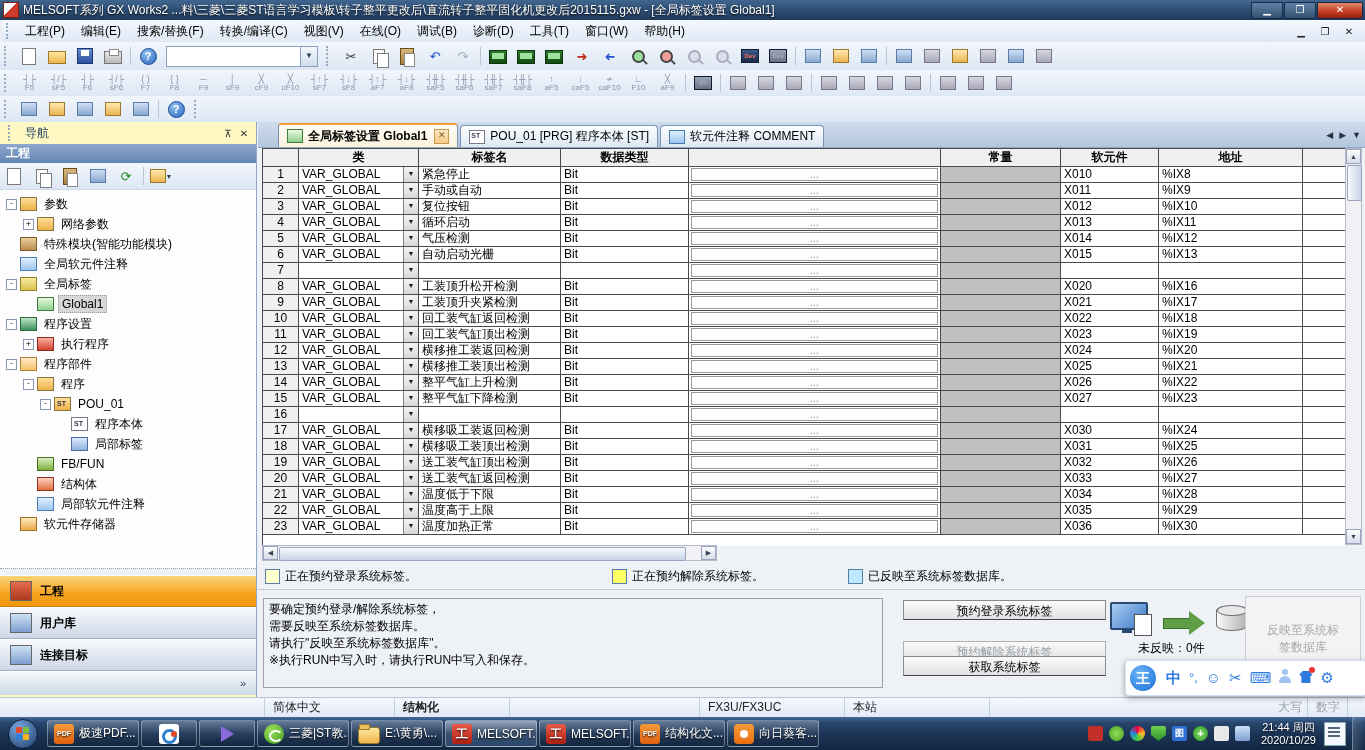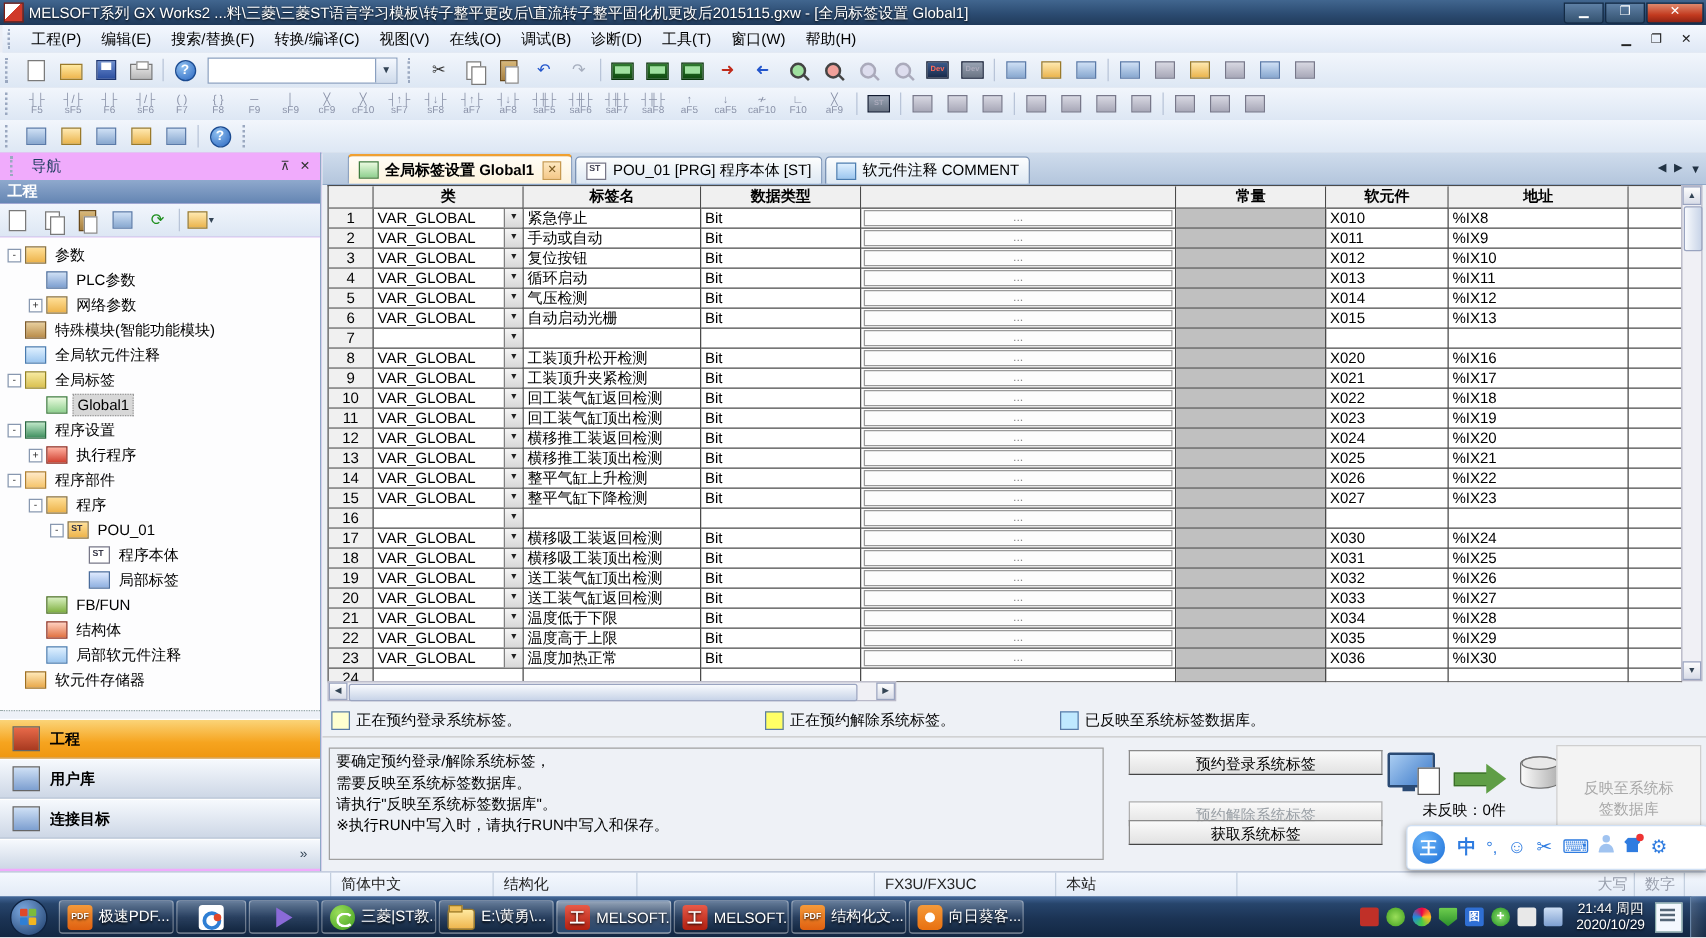--- a/index.html
+++ b/index.html
@@ -57,21 +57,21 @@
   .combo{width:150px;height:19px;background:#fff;border:1px solid #8aa0c0;margin:0 4px;display:flex}
   .combo .cval{flex:1}
   .combo .cdd{width:16px;background:linear-gradient(#f4f8fe,#d0dcEC);border-left:1px solid #8aa0c0;font-size:8px;line-height:17px;text-align:center;color:#345}
   .fkey{width:27px;height:23px;margin:0;display:flex;flex-direction:column;align-items:center;justify-content:center;border:1px solid transparent;flex:none}
   .fkey .g{font-size:9px;line-height:8px;color:#8a92a8}
   .fkey .l{font-size:8px;line-height:9px;color:#8a92a8}
   .sep{width:1px;height:18px;background:#b8c4d8;margin:0 3px;flex:none}
   
   .main{position:absolute;left:0;top:122px;width:100%;height:575px;}
   
-  .nav{position:absolute;left:0;top:0;width:256px;height:575px;background:#f0abfc;border-right:1px solid #8fa8c8;}
+  .nav{position:absolute;left:0;top:0;width:256px;height:575px;background:#fef9c3;border-right:1px solid #8fa8c8;}
   .navhdr{height:22px;display:flex;align-items:center;padding:0 4px;color:#1e3c5f;}
   .navhdr .t{flex:1;margin-left:6px}
   .navhdr .hbtn{width:16px;text-align:center;color:#333;font-size:10px}
   .navsect{height:19px;background:linear-gradient(#8fa9cd,#6384b2);color:#fff;font-weight:bold;line-height:19px;padding-left:6px;}
   .navtools{height:26px;display:flex;align-items:center;border-bottom:1px solid #cdd8ea;background:linear-gradient(#f2f6fc,#dde7f4)}
   .tree{position:absolute;left:0;top:68px;width:100%;height:497px;background:#fdfdfe;overflow:hidden;padding-top:4px;box-sizing:border-box}
   .titem{height:20px;display:flex;align-items:center;white-space:nowrap;}
   .texp{width:9px;height:9px;border:1px solid #8898b0;background:#fff;font:8px/7px "DejaVu Sans Mono",monospace;text-align:center;color:#333;margin-right:3px;flex:none}
   .texp.none{visibility:hidden}
   .tlabel{padding:1px 3px;}
@@ -534,25 +534,20 @@
             <span style="font-size:7px;color:#345">▼</span>
           </div>
       </div>
       <div class="tree" id="navtree">
           <div class="titem" style="padding-left: 6px;">
             <span class="texp">-</span>
             <span class="ni params"></span>
             <span class="tlabel">参数</span>
           </div>
           <div class="titem" style="padding-left: 23px;">
-            <span class="texp none"></span>
-            <span class="ni plc"></span>
-            <span class="tlabel">PLC参数</span>
-          </div>
-          <div class="titem" style="padding-left: 23px;">
             <span class="texp">+</span>
             <span class="ni params"></span>
             <span class="tlabel">网络参数</span>
           </div>
           <div class="titem" style="padding-left: 6px;">
             <span class="texp none"></span>
             <span class="ni special"></span>
             <span class="tlabel">特殊模块(智能功能模块)</span>
           </div>
           <div class="titem" style="padding-left: 6px;">
@@ -1037,33 +1032,20 @@
               <span class="dd">▼</span>
             </div>
             <div class="tc">温度加热正常</div>
             <div class="tc">Bit</div>
             <div class="tc dots">
               <span class="dotbtn">...</span>
             </div>
             <div class="tc const"></div>
             <div class="tc">X036</div>
             <div class="tc">%IX30</div>
-            <div class="tc"></div>
-          </div>
-          <div class="trow partial">
-            <div class="tc num">24</div>
-            <div class="tc cls">
-              <span></span>
-            </div>
-            <div class="tc"></div>
-            <div class="tc"></div>
-            <div class="tc dots"></div>
-            <div class="tc const"></div>
-            <div class="tc"></div>
-            <div class="tc"></div>
             <div class="tc"></div>
           </div>
         </div>
 
       <div class="vscroll">
         <div class="sbtn" style="top:0">▲</div>
         <div class="vthumb"></div>
         <div class="sbtn" style="bottom:0">▼</div>
       </div>
       <div class="hscroll">
@@ -1105,21 +1087,21 @@
       <div class="garrow2"></div>
       <div class="gdb"></div>
       <div class="pending">未反映：0件</div>
       <div class="reflect">反映至系统标签数据库</div>
     </div>
   </div>
 
   <div class="statusbar" id="statusbar">
       <div class="scell" style="width: 265px; border-right: 1px solid rgb(195, 207, 223);"></div>
       <div class="scell" style="width: 130px;">简体中文</div>
-      <div class="scell" style="width: 115px;">结构化</div>
+      <div class="scell" style="width: 115px; font-weight: bold;">结构化</div>
       <div class="scell" style="width: 190px;"></div>
       <div class="scell" style="width: 145px;">FX3U/FX3UC</div>
       <div class="scell" style="width: 145px;">本站</div>
       <div class="scell" style="width: 280px; margin-top: 40px;">175行2列</div>
       <div class="scell dim" style="width: 38px;">大写</div>
       <div class="scell dim" style="width: 40px;">数字</div>
     </div>
 
   <div class="taskbar">
     <div class="orb">

